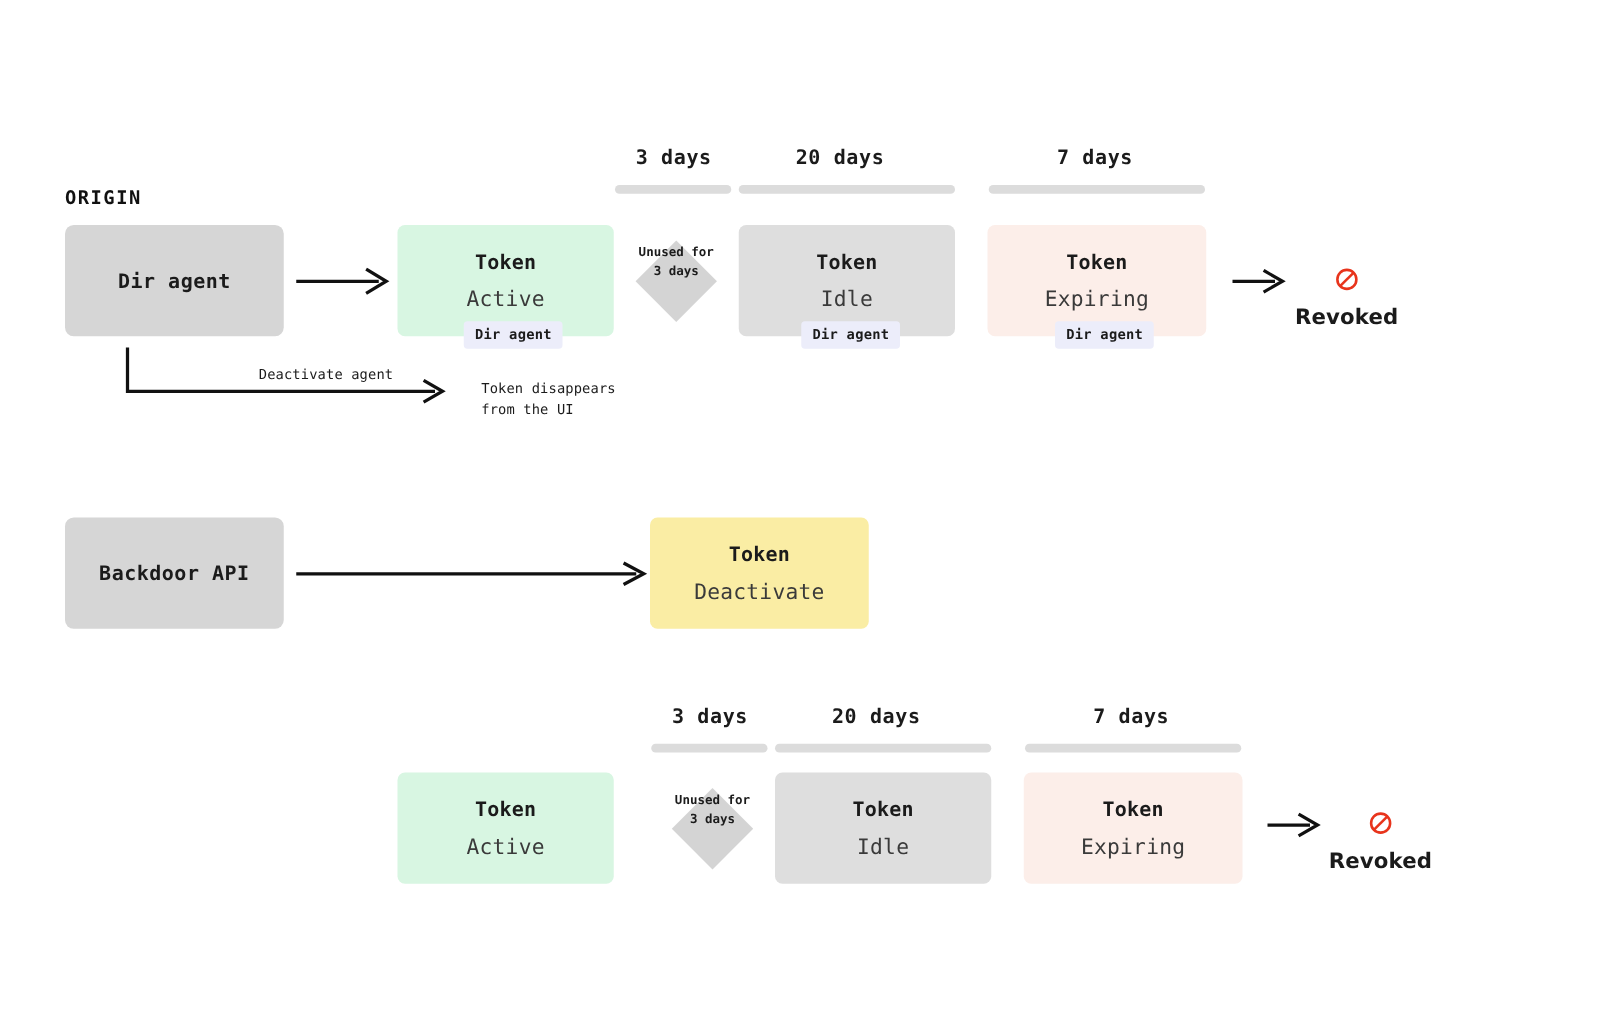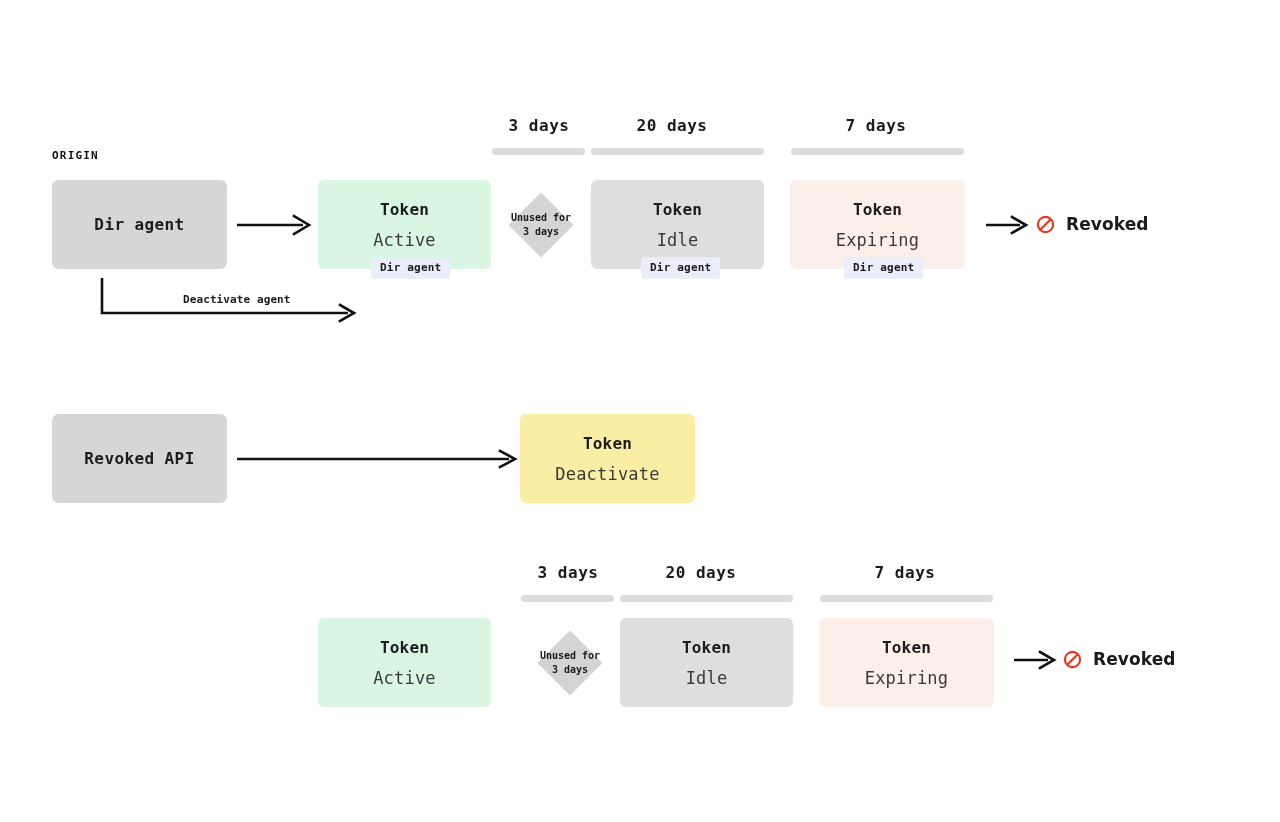--- a/index.html
+++ b/index.html
@@ -70,21 +70,21 @@
     font-size: 17px;
     font-weight: 400;
     color: #3a3a3a;
     letter-spacing: 0.2px;
   }
 
   
   .section-heading {
     position: absolute;
     font-family: "DejaVu Sans Mono", "Liberation Mono", monospace;
-    font-size: 11px;
+    font-size: 15px;
     font-weight: 700;
     letter-spacing: 1.2px;
     color: #111;
   }
 
   
   .duration-label {
     position: absolute;
     font-family: "DejaVu Sans Mono", "Liberation Mono", monospace;
     font-size: 16px;
@@ -111,21 +111,20 @@
     letter-spacing: 0.2px;
     padding: 4px 9px 5px 9px;
     border-radius: 3px;
     white-space: nowrap;
   }
 
   
   .diamond-wrap {
     position: absolute;
     display: flex;
-    align-items: center;
     justify-content: center;
   }
   .diamond-shape {
     position: absolute;
     left: 50%;
     top: 50%;
     width: 46px;
     height: 46px;
     margin-left: -23px;
     margin-top: -23px;
@@ -148,33 +147,35 @@
   .arrow {
     position: absolute;
   }
   .arrow svg { display: block; overflow: visible; }
 
   
   .free-text {
     position: absolute;
     font-family: "DejaVu Sans Mono", "Liberation Mono", monospace;
     font-size: 11px;
-    font-weight: 700;
+    font-weight: 400;
     line-height: 1.5;
     color: #1b1b1b;
     white-space: pre-line;
     letter-spacing: 0.1px;
+    margin-left: 24px;
   }
 
   
   .revoked {
     position: absolute;
     display: flex;
     align-items: center;
     gap: 11px;
+    flex-direction: column;
   }
   .revoked-icon {
     width: 19px;
     height: 19px;
     display: block;
     flex: 0 0 auto;
   }
   .revoked-label {
     font-family: "DejaVu Sans", "Liberation Sans", sans-serif;
     font-size: 17px;
@@ -249,23 +250,25 @@
   </div>
 
 
   <div class="arrow" style="left:98px; top:278px;">
     <svg width="270" height="50" viewBox="0 0 270 50">
       <polyline points="4,0 4,35 250,35" fill="none" stroke="#111" stroke-width="2.6"></polyline>
       <polyline points="242,27 256,35 242,43" fill="none" stroke="#111" stroke-width="2.6" stroke-linecap="square" stroke-linejoin="miter"></polyline>
     </svg>
   </div>
   <div class="free-text" style="left:183px; top:292px;">Deactivate agent</div>
+  <div class="free-text" style="left:361px; top:303px; width:170px;">Token disappears
+from the UI</div>
 
   <div class="node origin-box" style="left:52px; top:414px; width:175px; height:89px;">
-    <div class="origin-label">Revoked API</div>
+    <div class="origin-label">Backdoor API</div>
   </div>
 
   <div class="arrow" style="left:237px; top:448px;">
     <svg width="285" height="22" viewBox="0 0 285 22">
       <line x1="0" y1="11" x2="272" y2="11" stroke="#111" stroke-width="2.6"></line>
       <polyline points="263,3 278,11 263,19" fill="none" stroke="#111" stroke-width="2.6" stroke-linecap="square" stroke-linejoin="miter"></polyline>
     </svg>
   </div>
 
   <div class="node token-box yellow" style="left:520px; top:414px; width:175px; height:89px;">

